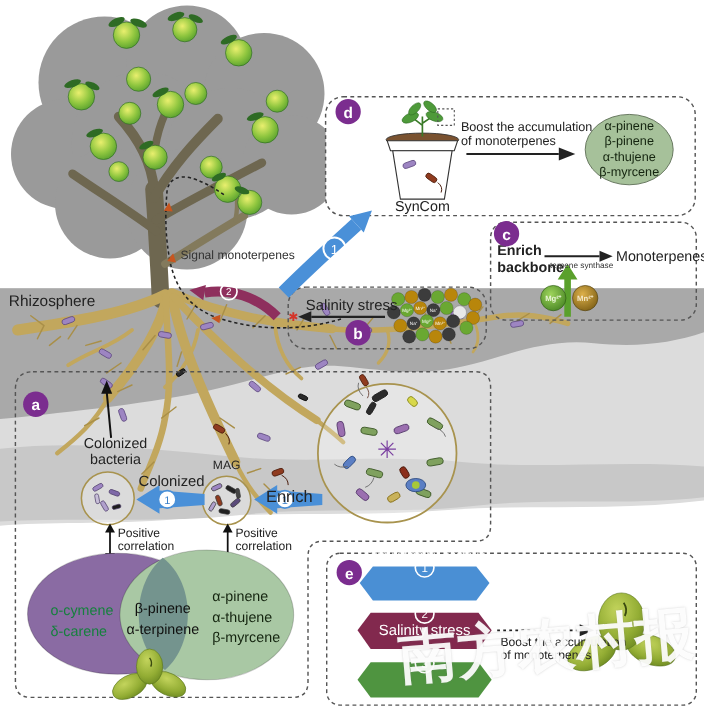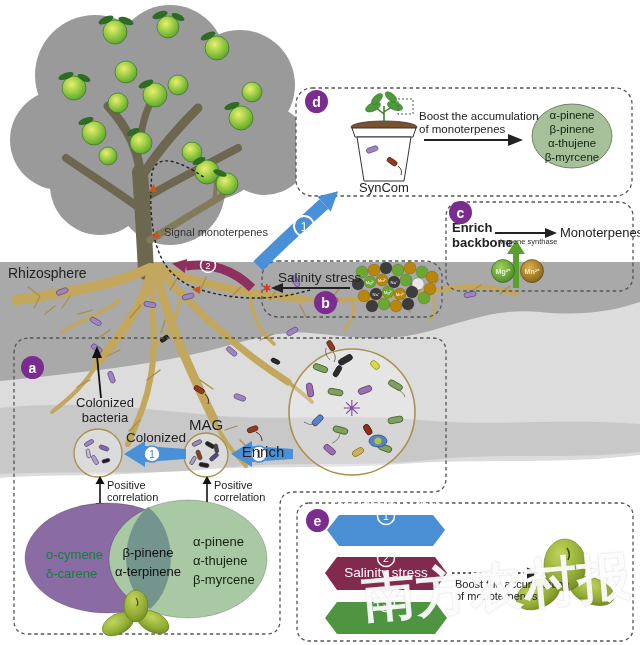--- a/index.html
+++ b/index.html
@@ -381,21 +381,21 @@
   <div class="letter" style="left:306px;top:509px;">e</div>
 
   <div class="lbl" style="left:164px;top:226px;font-size:11px;color:#333;">Signal monoterpenes</div>
   <div class="lbl" style="left:8px;top:266px;font-size:14px;text-align:center;">Rhizosphere</div>
   <div class="lbl" style="left:278px;top:270px;font-size:13.5px;">Salinity stress</div>
 
   <div class="lbl ctr" style="left:105px;top:396px;font-size:13px;">
     <div>Colonized</div>
     <div>bacteria</div>
   </div>
-  <div class="lbl ctr" style="left:206px;top:417px;font-size:15px;">MAG</div>
+  <div class="lbl ctr" style="left:206px;top:417px;font-size:11px;">MAG</div>
   <div class="lbl ctr" style="left:156px;top:430px;font-size:13.5px;">Colonized</div>
   <div class="lbl ctr" style="left:263px;top:444px;font-size:15px;">Enrich</div>
 
   <div class="lbl" style="left:107px;top:479px;font-size:11px;">
     <div>Positive</div>
     <div>correlation</div>
   </div>
   <div class="lbl" style="left:214px;top:479px;font-size:11px;">
     <div>Positive</div>
     <div>correlation</div>

